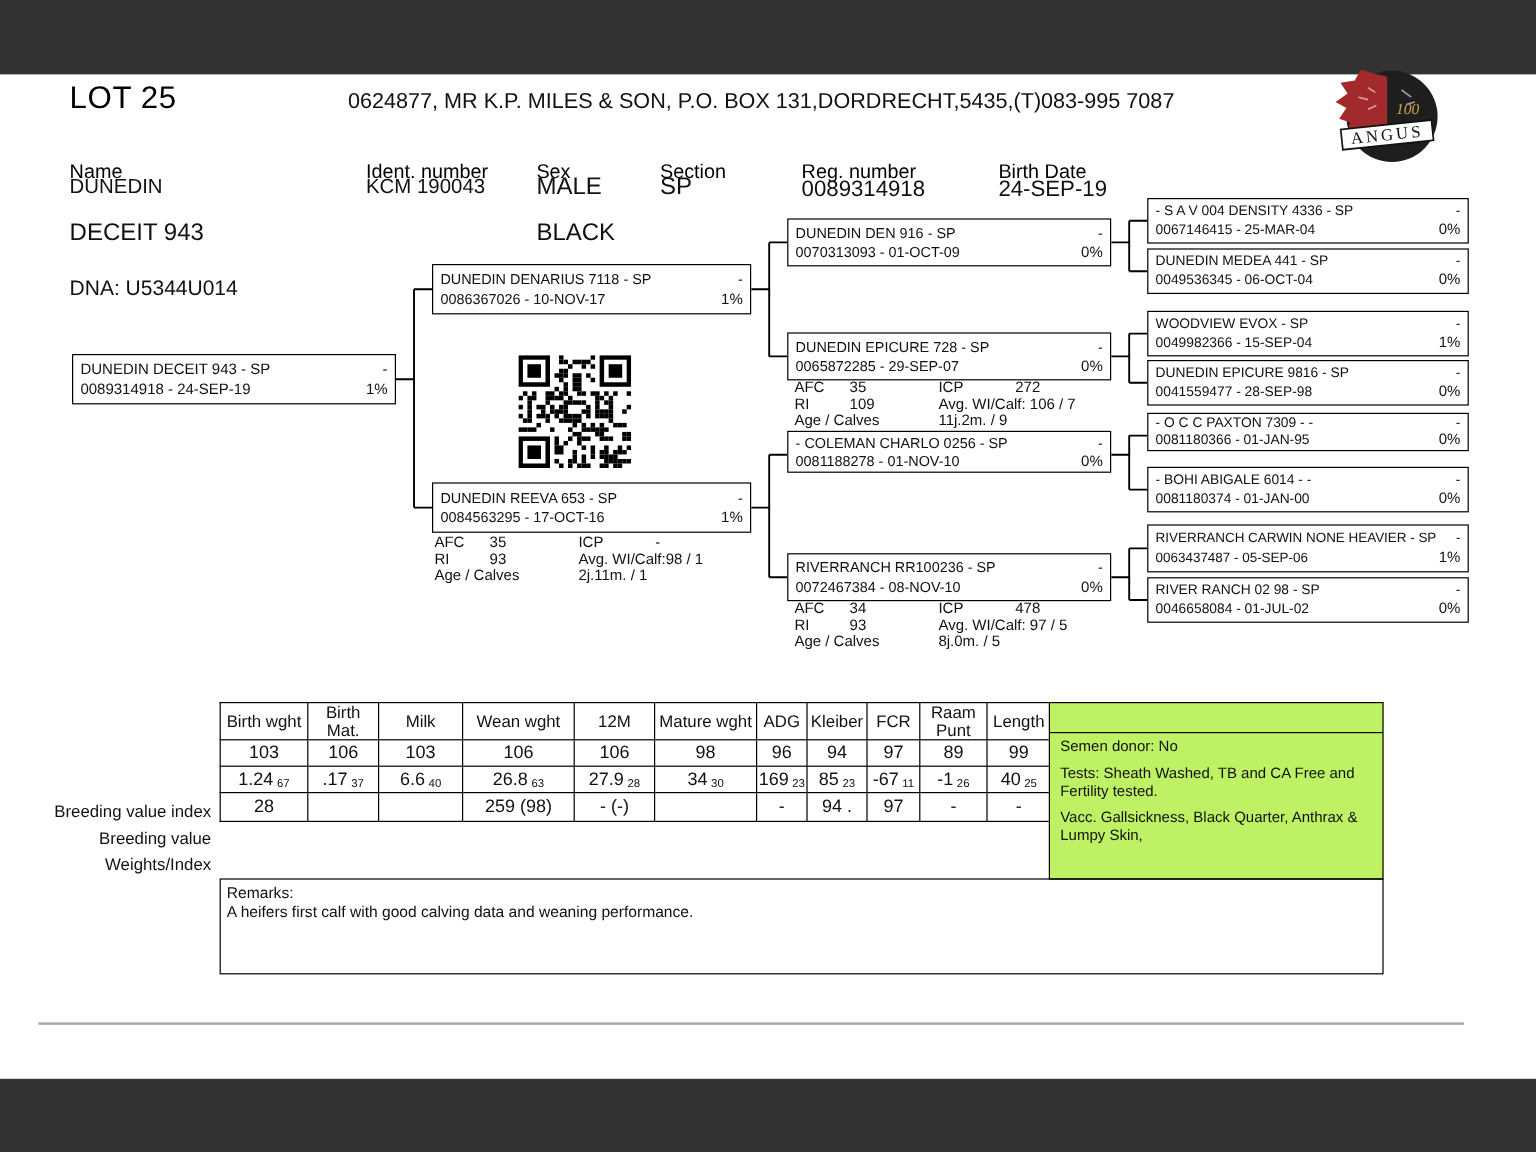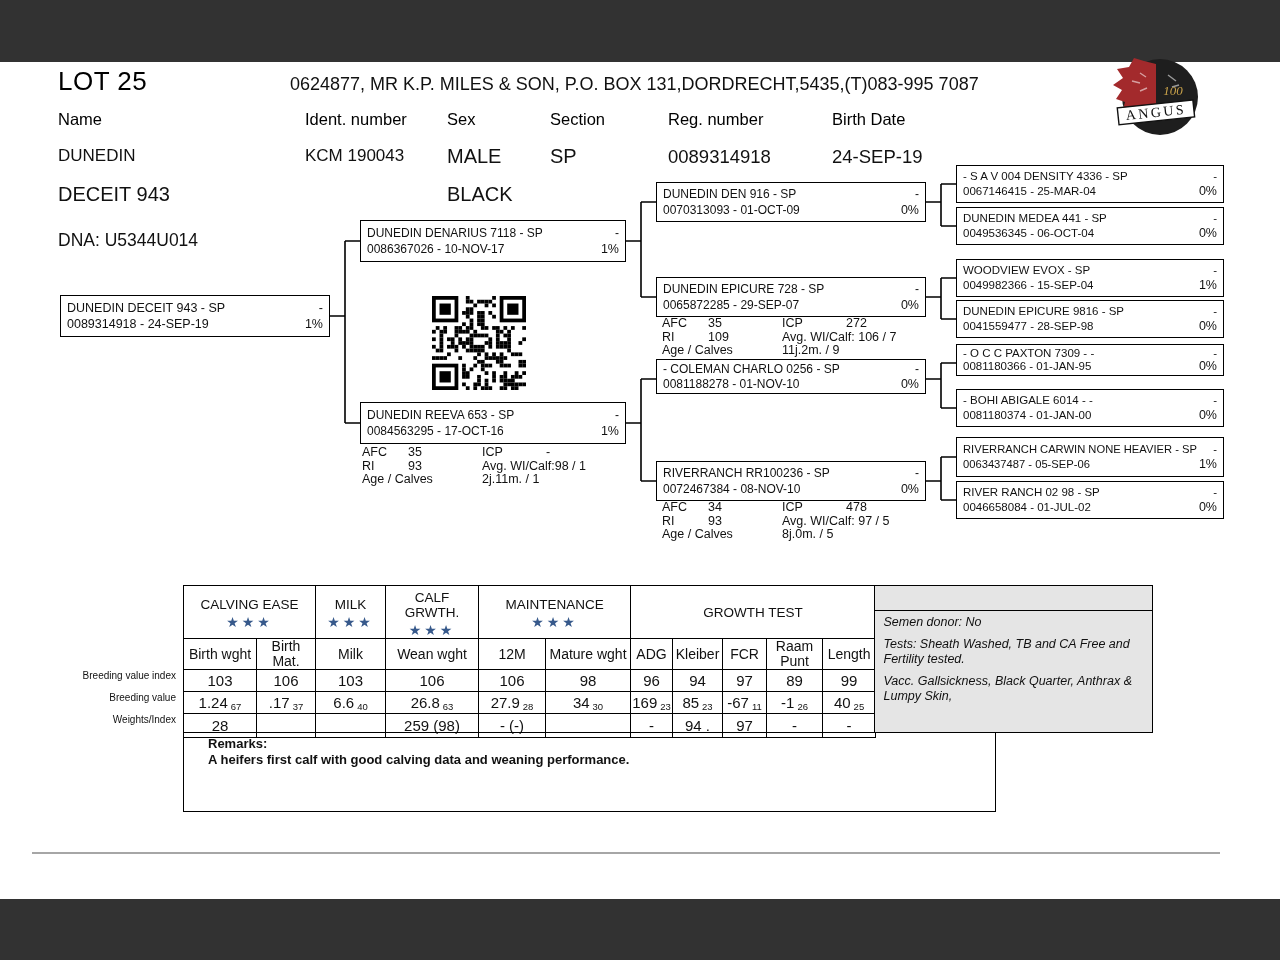--- a/index.html
+++ b/index.html
@@ -8,21 +8,21 @@
   .abs { position:absolute; }
 
   .bar { position:absolute; left:0; width:1280px; background:#323232; }
   #top-bar { top:0; height:62px; }
   #bottom-bar { top:899px; height:61px; }
   #footer-rule { position:absolute; left:32px; top:852px; width:1188px; height:2px; background:#a6a6a6; }
 
   
   #lot { left:58px; top:66px; font-size:26px; letter-spacing:.5px; color:#000; }
   #owner { left:290px; top:74px; font-size:18px; }
-  .lbl { font-size:16.5px; color:#000; }
+  .lbl { font-size:16.5px; color:#000;margin-top:24px; }
   .val { font-size:17px; }
   .val-lg { font-size:20px; }
   .val-md { font-size:18.5px; }
 
   
   #logo { left:1110px; top:57px; width:90px; height:84px; }
 
   
   .pbox { position:absolute; border:1.6px solid #000; background:#fff; padding:2px 6px; display:flex; flex-direction:column; justify-content:space-evenly; font-size:12px; }
   .pbox.big { font-size:12.5px;text-align:center; }
@@ -47,28 +47,28 @@
   .bvt tr.d-row1 { height:22px; }
   .bvt tr.d-row2 { height:22px; }
   .bvt tr.d-row3 { height:24px; }
   .grp-lbl { font-size:13.5px; padding-top:3px; }
   .grp-stars { font-size:14px; color:#37598b; letter-spacing:3px; padding-top:2px; }
   .sub-row th { font-size:14px; line-height:15px; }
   .d-row1 td, .d-row3 td { font-size:15px; }
   .d-row2 td { font-size:15px;margin-top:33px; }
   .acc { font-size:9.5px; margin-left:3px; vertical-align:baseline; position:relative; top:2px; }
 
-  #info-panel { left:690.5px; top:0; width:279.5px; height:148px; border:1.5px solid #000; background:#e5e5e5;font-style:italic; }
+  #info-panel { left:690.5px; top:0; width:279.5px; height:148px; border:1.5px solid #000; background:#bef264; }
   #info-top { height:25px; border-bottom:1.5px solid #000; }
   #info-body { padding:4px 9px; font-size:12.5px; line-height:15px; }
   #info-body .blk { margin-bottom:7px; }
 
-  #remarks { left:0; top:146.5px; width:813px; height:80.5px; border:1.5px solid #000; padding:3px 24px; font-size:13px; line-height:16px;font-weight:bold; }
-
-  .row-label { position:absolute; width:145px; left:-152px; text-align:right; font-size:10px; line-height:22px; }
+  #remarks { left:0; top:146.5px; width:970px; height:80.5px; border:1.5px solid #000; padding:3px 5px; font-size:13px; line-height:16px; }
+
+  .row-label { position:absolute; width:145px; left:-152px; text-align:right; font-size:14px; line-height:22px; }
 </style>
 </head>
 <body>
 
 <div id="top-bar" class="bar"></div>
 
 <div id="lot" class="abs">LOT 25</div>
 <div id="owner" class="abs">0624877,  MR K.P. MILES &amp; SON, P.O. BOX 131,DORDRECHT,5435,(T)083-995 7087</div>
 
 <div class="abs lbl" style="left:58px;top:110px">Name</div>
@@ -533,42 +533,20 @@
         <col style="width:93px">
       <col style="width:67px">
         <col style="width:85px">
         <col style="width:42px">
         <col style="width:50px">
       <col style="width:44px">
         <col style="width:56px">
         <col style="width:53px">
     </colgroup>
     <tbody>
-        <tr class="grp-row">
-      <th colspan="2">
-            <div class="grp-lbl">CALVING EASE</div>
-            <div class="grp-stars">★★★</div>
-          </th>
-      <th>
-            <div class="grp-lbl">MILK</div>
-            <div class="grp-stars">★★★</div>
-          </th>
-      <th>
-            <div class="grp-lbl">CALF GRWTH.</div>
-            <div class="grp-stars">★★★</div>
-          </th>
-      <th colspan="2">
-            <div class="grp-lbl">MAINTENANCE</div>
-            <div class="grp-stars">★★★</div>
-          </th>
-      <th colspan="5">
-            <div class="grp-lbl">GROWTH TEST</div>
-            <div class="grp-stars"></div>
-          </th>
-    </tr>
     <tr class="sub-row">
       <th>Birth wght</th>
       <th>Birth Mat.</th>
       <th>Milk</th>
       <th>Wean wght</th>
       <th>12M</th>
       <th>Mature wght</th>
       <th>ADG</th>
       <th>Kleiber</th>
       <th>FCR</th>

